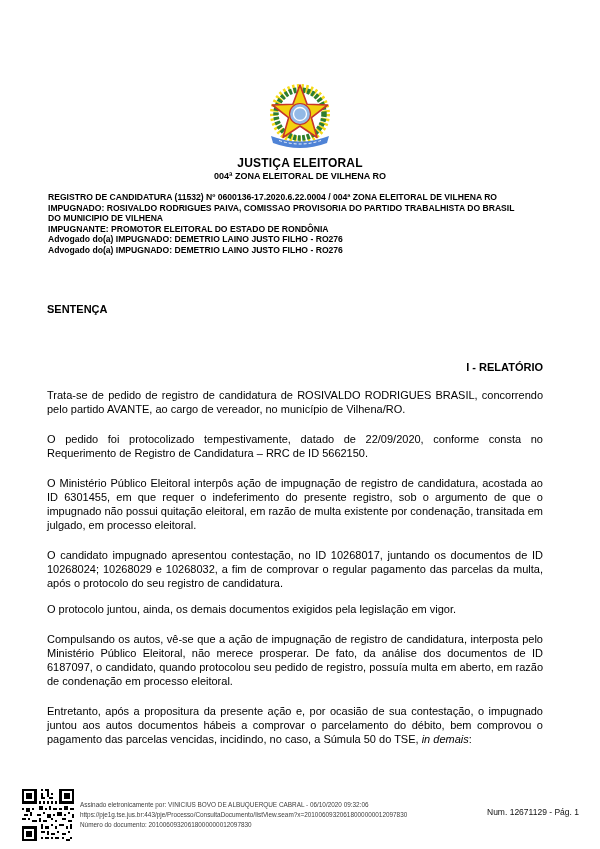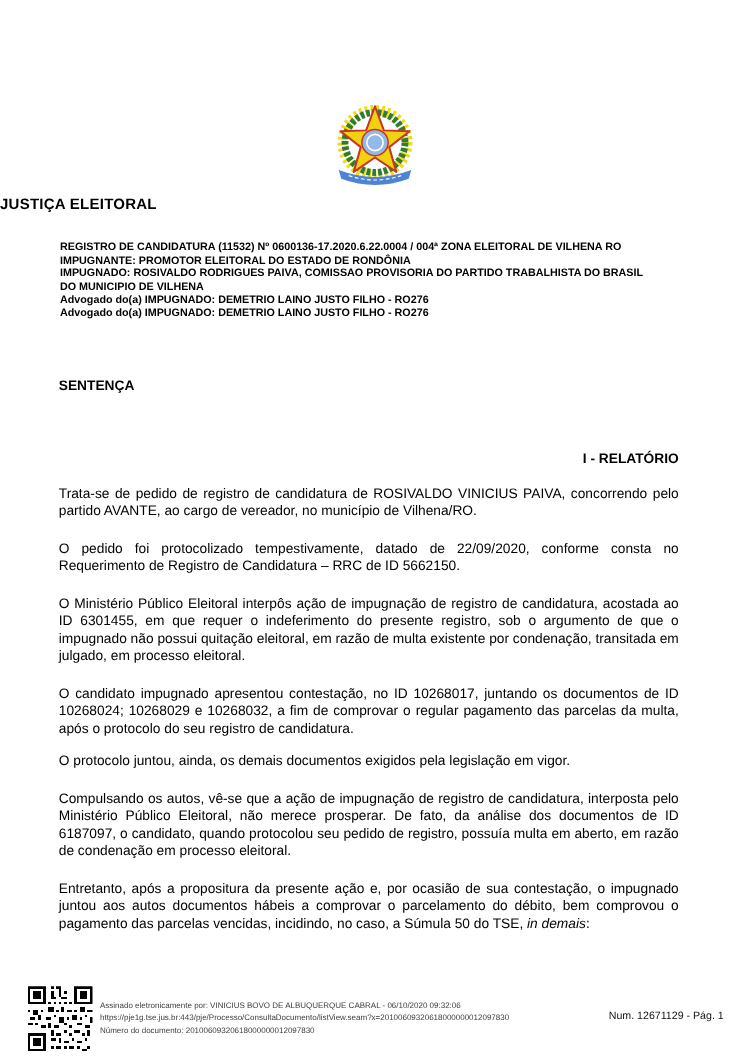--- a/index.html
+++ b/index.html
@@ -2,21 +2,21 @@
 <html><head>
 <meta charset="utf-8">
 <style>
   html,body { margin:0; padding:0; background:#ffffff; }
   .page {
     position:relative; width:600px; height:849px; background:#ffffff;
     font-family:"Liberation Sans","DejaVu Sans",sans-serif; color:#000;
     overflow:hidden;
   }
   .emblem { position:absolute; top:84px; left:0; right:0; display:flex; justify-content:center; }
-  .court-title { position:absolute; top:156px; left:0; right:0; text-align:left; font-size:12px; font-weight:700; letter-spacing:.2px; }
+  .court-title { position:absolute; top:156px; left:0; right:0; text-align:center; font-size:12px; font-weight:700; letter-spacing:.2px; }
   .zone-subtitle { position:absolute; top:171px; left:0; right:0; text-align:center; font-size:9px; font-weight:700; }
   .case-block { position:absolute; top:192px; left:48px; width:472px; font-size:8.6px; font-weight:700; line-height:10.6px; }
   .doc-body { position:absolute; top:302px; left:47px; width:496px; font-size:11px; line-height:14px; text-align:justify; }
   .doc-title { text-align:left; font-weight:700; margin:0 0 44px 0; }
   .sec-heading { font-weight:700; margin:0 0 14px 0; text-align:right; }
   .doc-body p { margin:0 0 16px 0; }
   .doc-body p.tight { margin-bottom:12px; }
   .it { font-style:italic; }
   .qr { position:absolute; left:22px; top:789px; }
   .footer-text { position:absolute; left:80px; top:800px; font-size:6.4px; line-height:10px; color:#3c3c3c; white-space:nowrap; }
@@ -33,35 +33,36 @@
       <circle cx="39" cy="30" r="24" fill="none" stroke="#2e7d32" stroke-width="5.5" stroke-dasharray="3 1.6"></circle>
       <path d="M39,1 L46.1,20.3 L66.6,21 L50.4,33.7 L56,53.5 L39,42 L22,53.5 L27.6,33.7 L11.4,21 L31.9,20.3 Z" fill="#f2d10e" stroke="#c63526" stroke-width="1.6" stroke-linejoin="round"></path>
       <circle cx="39" cy="30" r="10.5" fill="#93b9e6" stroke="#c63526" stroke-width="1.2"></circle>
       <circle cx="39" cy="30" r="6.5" fill="none" stroke="#ffffff" stroke-width="1.3"></circle>
       <path d="M10,52 Q39,63 68,52 L66,59 Q39,69 12,59 Z" fill="#4f83d6"></path>
       <path d="M18,56.5 Q39,63.5 60,56.5" fill="none" stroke="#ffffff" stroke-width="0.9" stroke-dasharray="3 2"></path>
     </svg>
   </div>
 
   <div class="court-title">JUSTIÇA ELEITORAL</div>
+  <div class="zone-subtitle">004ª ZONA ELEITORAL DE VILHENA RO</div>
 
   <div class="case-block">
     <div>REGISTRO DE CANDIDATURA (11532) Nº 0600136-17.2020.6.22.0004 / 004ª ZONA ELEITORAL DE VILHENA RO</div>
+    <div>IMPUGNADO: ROSIVALDO RODRIGUES PAIVA, COMISSAO PROVISORIA DO PARTIDO TRABALHISTA DO BRASIL DO MUNICIPIO DE VILHENA</div>
     <div>IMPUGNANTE: PROMOTOR ELEITORAL DO ESTADO DE RONDÔNIA</div>
-    <div>IMPUGNADO: ROSIVALDO RODRIGUES PAIVA, COMISSAO PROVISORIA DO PARTIDO TRABALHISTA DO BRASIL DO MUNICIPIO DE VILHENA</div>
     <div>Advogado do(a) IMPUGNADO: DEMETRIO LAINO JUSTO FILHO - RO276</div>
     <div>Advogado do(a) IMPUGNADO: DEMETRIO LAINO JUSTO FILHO - RO276</div>
   </div>
 
   <div class="doc-body">
     <div class="doc-title">SENTENÇA</div>
 
     <div class="sec-heading">I - RELATÓRIO</div>
 
-    <p>Trata-se de pedido de registro de candidatura de ROSIVALDO VINICIUS PAIVA, concorrendo pelo partido AVANTE, ao cargo de vereador, no município de Vilhena/RO.</p>
+    <p>Trata-se de pedido de registro de candidatura de ROSIVALDO RODRIGUES BRASIL, concorrendo pelo partido AVANTE, ao cargo de vereador, no município de Vilhena/RO.</p>
     <p>O pedido foi protocolizado tempestivamente, datado de 22/09/2020, conforme consta no Requerimento de Registro de Candidatura – RRC de ID 5662150.</p>
     <p>O Ministério Público Eleitoral interpôs ação de impugnação de registro de candidatura, acostada ao ID 6301455, em que requer o indeferimento do presente registro, sob o argumento de que o impugnado não possui quitação eleitoral, em razão de multa existente por condenação, transitada em julgado, em processo eleitoral.</p>
     <p class="tight">O candidato impugnado apresentou contestação, no ID 10268017, juntando os documentos de ID 10268024; 10268029 e 10268032, a fim de comprovar o regular pagamento das parcelas da multa, após o protocolo do seu registro de candidatura.</p>
     <p>O protocolo juntou, ainda, os demais documentos exigidos pela legislação em vigor.</p>
 
 
     <p>Compulsando os autos, vê-se que a ação de impugnação de registro de candidatura, interposta pelo Ministério Público Eleitoral, não merece prosperar. De fato, da análise dos documentos de ID 6187097, o candidato, quando protocolou seu pedido de registro, possuía multa em aberto, em razão de condenação em processo eleitoral.</p>
     <p><span>Entretanto, após a propositura da presente ação e, por ocasião de sua contestação, o impugnado juntou aos autos documentos hábeis a comprovar o parcelamento do débito, bem comprovou o pagamento das parcelas vencidas, incidindo, no caso, a Súmula 50 do TSE, </span><span class="it">in demais</span><span>:</span></p>
   </div>
 

